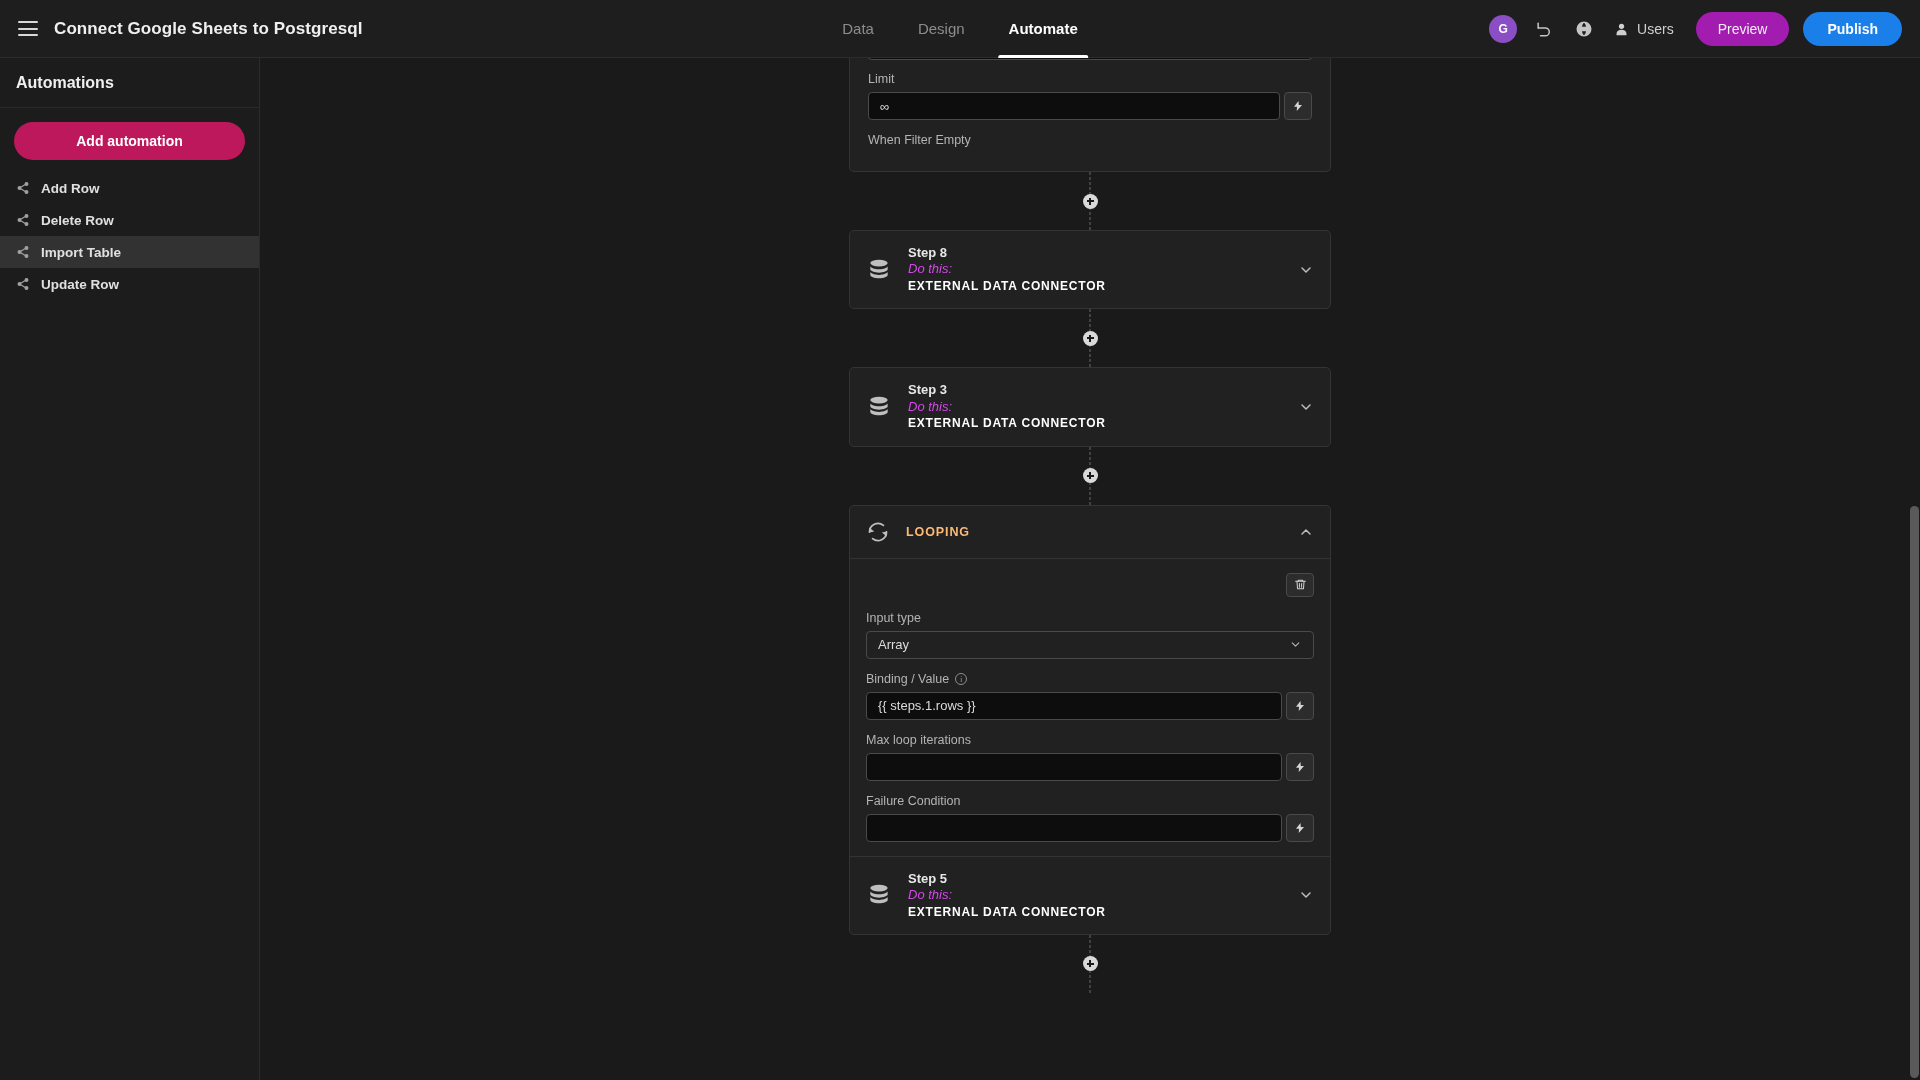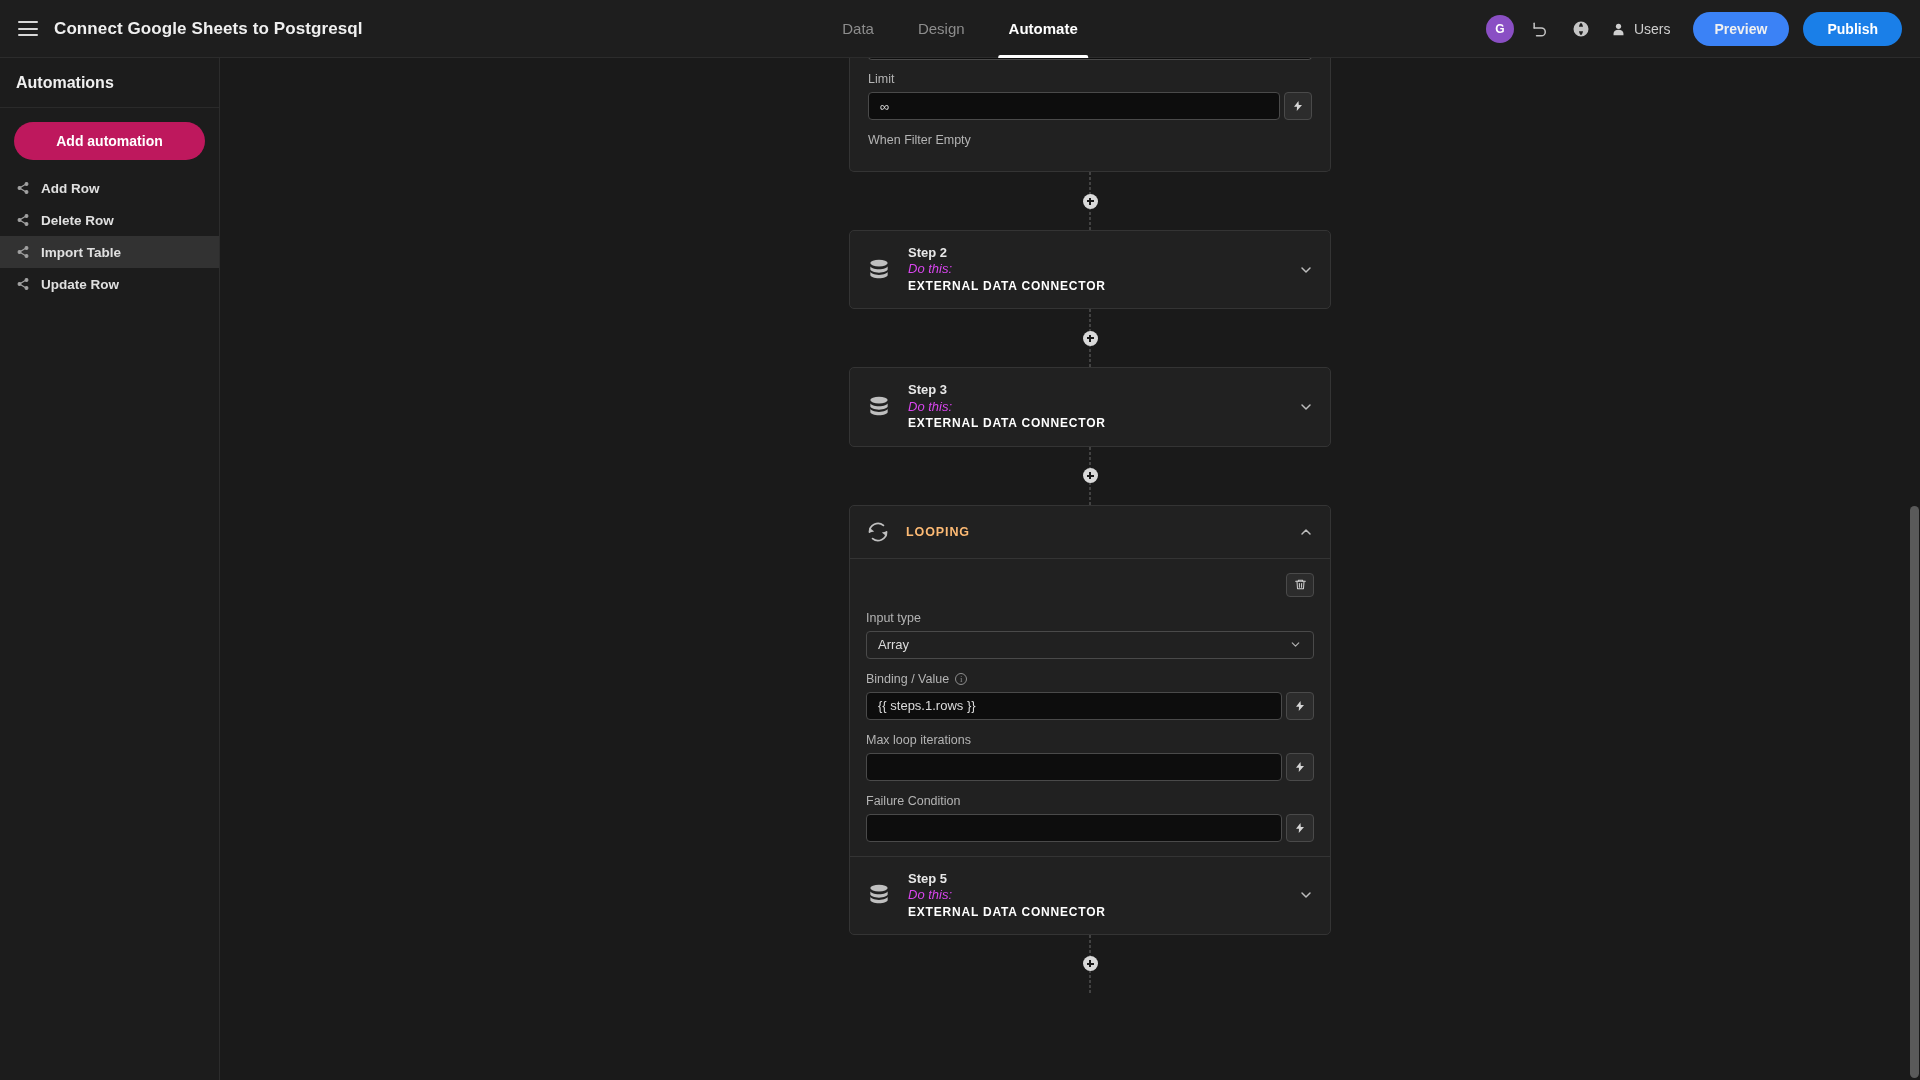--- a/index.html
+++ b/index.html
@@ -59,37 +59,37 @@
     width: 26px; height: 26px; display: flex;
     align-items: center; justify-content: center;
     color: #c5c5c5; cursor: pointer;
   }
   .users-group {
     display: flex; align-items: center; gap: 7px;
     color: #cfcfcf; font-size: 14px; cursor: pointer; margin-left: 2px;
   }
   .btn-preview {
     height: 34px; padding: 0 22px; border-radius: 17px;
-    background: #3b82f6; color: #f0f0f0;
-    font-size: 14px; font-weight: bold;
+    background: #a21caf; color: #f0f0f0;
+    font-size: 14px; font-weight: normal;
     display: flex; align-items: center; cursor: pointer;
     border: none; font-family: inherit; margin-left: 8px;
   }
   .btn-publish {
     height: 34px; padding: 0 24px; border-radius: 17px;
     background: #1a7fe8; color: #ffffff;
     font-size: 14px; font-weight: bold;
     display: flex; align-items: center; cursor: pointer;
     border: none; font-family: inherit;
   }
 
   
   .sidebar {
     position: absolute; top: 58px; left: 0;
-    width: 220px; height: 1022px;
+    width: 260px; height: 1022px;
     background: #1c1c1c;
     border-right: 1px solid #2c2c2c;
   }
   .sidebar-head {
     height: 50px; display: flex; align-items: center;
     padding-left: 16px;
     font-size: 16px; font-weight: bold; color: #f0f0f0;
     border-bottom: 1px solid #2a2a2a;
   }
   .sidebar-body { padding: 14px 14px 0 14px; }
@@ -381,21 +381,21 @@
 
     <div class="card step-card">
       <span class="step-icon">
         <svg width="26" height="26" viewBox="0 0 24 24" fill="#bfbfbf">
           <ellipse cx="12" cy="5.6" rx="8" ry="3.1"></ellipse>
           <path d="M4 8.2v3.2c0 1.7 3.6 3.1 8 3.1s8-1.4 8-3.1V8.2c0 1.7-3.6 3.1-8 3.1s-8-1.4-8-3.1z"></path>
           <path d="M4 13.4v3.2c0 1.7 3.6 3.1 8 3.1s8-1.4 8-3.1v-3.2c0 1.7-3.6 3.1-8 3.1s-8-1.4-8-3.1z"></path>
         </svg>
       </span>
       <span class="step-text">
-        <span class="step-name" style="display:block;">Step 2</span>
+        <span class="step-name" style="display:block;">Step 8</span>
         <span class="step-do" style="display:block;">Do this:</span>
         <span class="step-type" style="display:block;">EXTERNAL DATA CONNECTOR</span>
       </span>
       <span class="step-chev">
         <svg width="16" height="16" viewBox="0 0 24 24" fill="none" stroke="currentColor" stroke-width="2.2" stroke-linecap="round" stroke-linejoin="round">
             <polyline points="6 9 12 15 18 9"></polyline>
           </svg>
       </span>
     </div>
 

